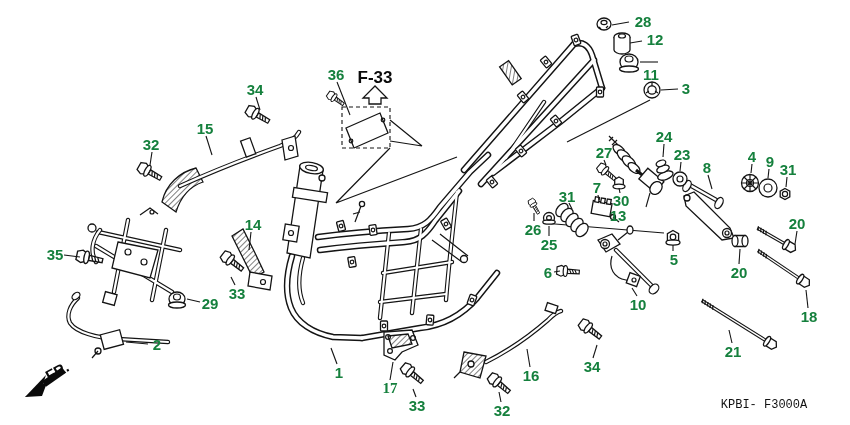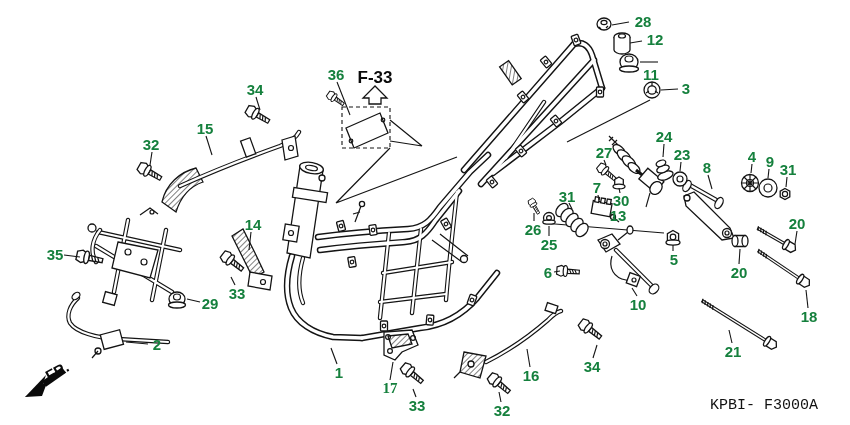--- a/index.html
+++ b/index.html
@@ -6,21 +6,21 @@
   .stage{position:relative;width:850px;height:425px;background:#fff;overflow:hidden;
          font-family:"Liberation Sans",sans-serif;}
   .stage svg{position:absolute;left:0;top:0;}
   .callout{position:absolute;transform:translate(-50%,-50%);font-size:15px;font-weight:600;
            color:#15803d;white-space:nowrap;line-height:1;}
   .f33{position:absolute;left:375px;top:78px;transform:translate(-50%,-50%);
        font-size:17px;font-weight:bold;color:#0a0a0a;letter-spacing:0px;}
   .fr{position:absolute;left:57px;top:371px;transform:translate(-50%,-50%) rotate(-28deg);
       font-size:15px;font-weight:bold;color:#0a0a0a;}
   .code{position:absolute;left:764px;top:405px;transform:translate(-50%,-50%);
-        font-family:"Liberation Mono","DejaVu Sans Mono",monospace;font-size:15px;color:#111;
+        font-family:"Liberation Mono","DejaVu Sans Mono",monospace;font-size:12px;color:#111;
         white-space:nowrap;}
   
   .tO{fill:none;stroke:#141414;stroke-width:6.5;stroke-linecap:round;stroke-linejoin:round;}
   .tI{fill:none;stroke:#fff;stroke-width:3.6;stroke-linecap:round;stroke-linejoin:round;}
   .sO{fill:none;stroke:#141414;stroke-width:4.4;stroke-linecap:round;stroke-linejoin:round;}
   .sI{fill:none;stroke:#fff;stroke-width:2.2;stroke-linecap:round;stroke-linejoin:round;}
   .ln{fill:none;stroke:#141414;stroke-width:1.2;}
   .fw{fill:#fff;stroke:#141414;stroke-width:1.3;}
   .fh{fill:url(#hatch);stroke:#141414;stroke-width:1.3;}
   .fb{fill:#0a0a0a;stroke:none;}

